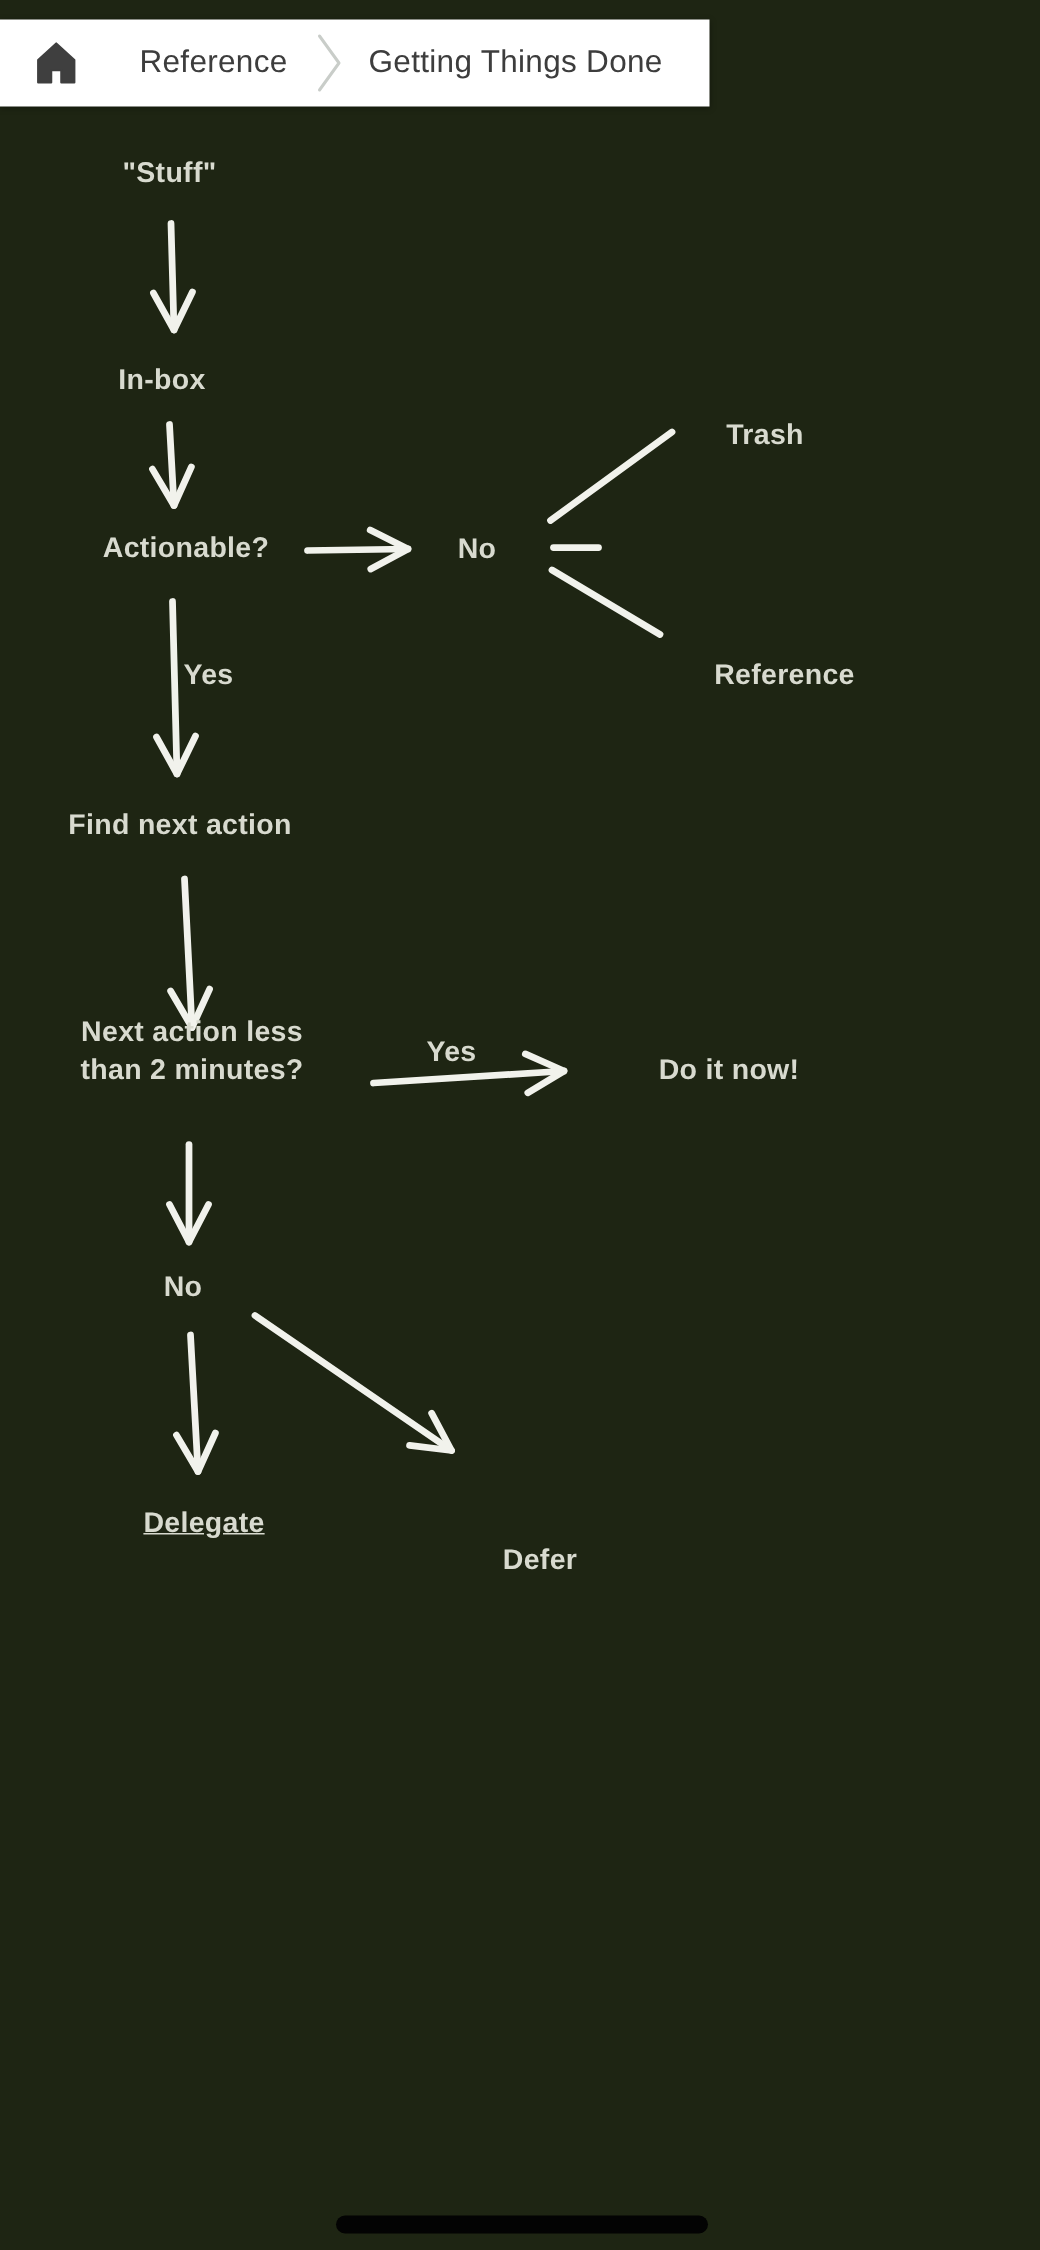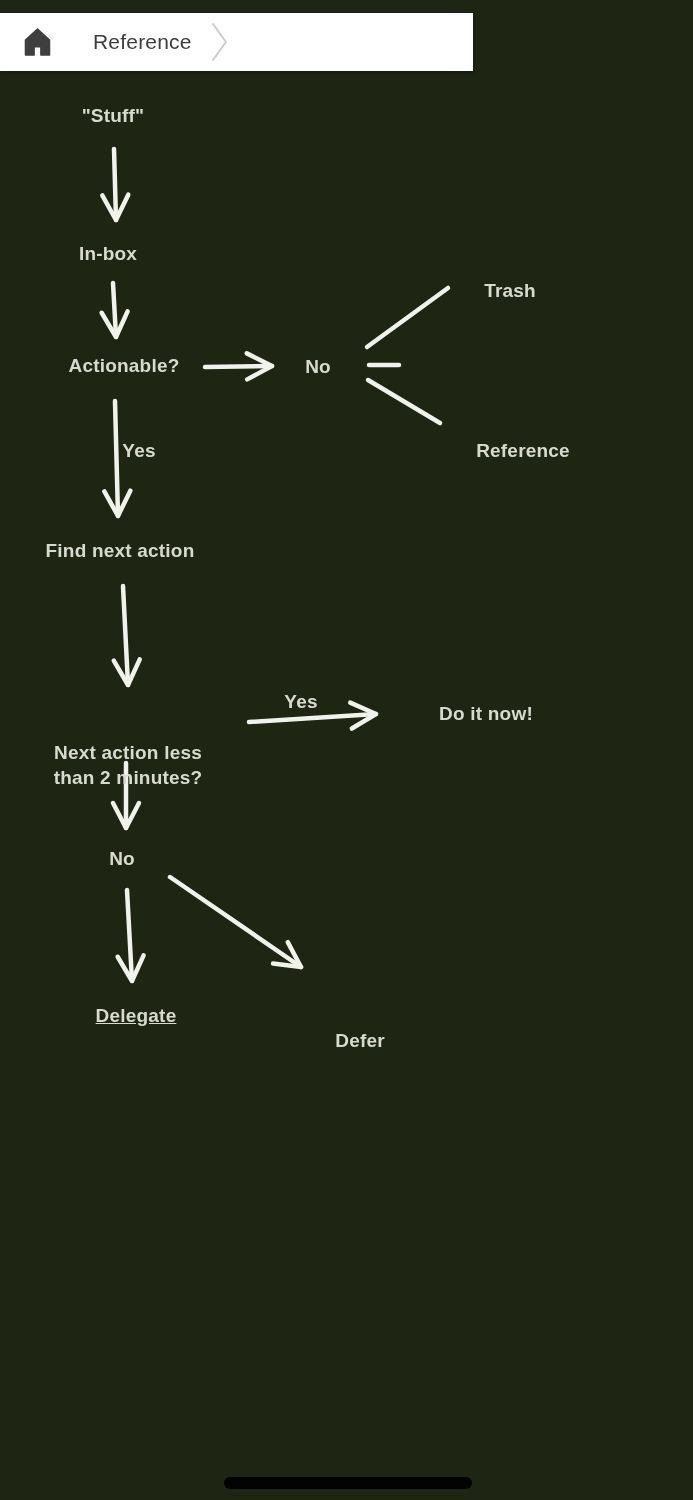--- a/index.html
+++ b/index.html
@@ -85,36 +85,37 @@
   </svg>
 
   <div class="node" style="left:113px; top:103px;">"Stuff"</div>
   <div class="node" style="left:108px; top:241px;">In-box</div>
   <div class="node" style="left:124px; top:353px;">Actionable?</div>
   <div class="node" style="left:318px; top:354px;">No</div>
   <div class="node" style="left:510px; top:250px;margin-top:28px;">Trash</div>
   <div class="node" style="left:523px; top:438px;">Reference</div>
   <div class="node" style="left:139px; top:438px;">Yes</div>
   <div class="node" style="left:120px; top:538px;">Find next action</div>
-  <div class="node" style="left:128px; top:740px;">
+  <div class="node" style="left:128px; top:676px;">
     <div>Next action less</div>
     <div>than 2 minutes?</div>
   </div>
   <div class="node" style="left:301px; top:689px;">Yes</div>
   <div class="node" style="left:454px; top:701px;margin-left:32px;">Do it now!</div>
   <div class="node" style="left:122px; top:846px;">No</div>
   <div class="node" style="left:136px; top:1003px;text-decoration:underline;">Delegate</div>
   <div class="node" style="left:360px; top:1028px;">Defer</div>
 
   <header class="breadcrumb-bar">
     <button class="home-btn" aria-label="Home">
       <svg width="27" height="30" viewBox="0 0 28 30">
         <path d="M14 1.5 L26.5 13 V28.5 H17.5 V20 H10.5 V28.5 H1.5 V13 Z" fill="#3f3f3f" stroke="#3f3f3f" stroke-width="1.5" stroke-linejoin="round"></path>
       </svg>
     </button>
     <span class="crumb link">Reference</span>
     <svg class="sep" width="20" height="42" viewBox="0 0 20 42">
       <path d="M3 3 L16 21 L3 39" fill="none" stroke="#c9cdc9" stroke-width="2" stroke-linecap="round" stroke-linejoin="round"></path>
     </svg>
+    <span class="crumb current">Getting Things Done</span>
   </header>
 
   <div class="home-indicator"></div>
 </div>
 
 </body></html>

